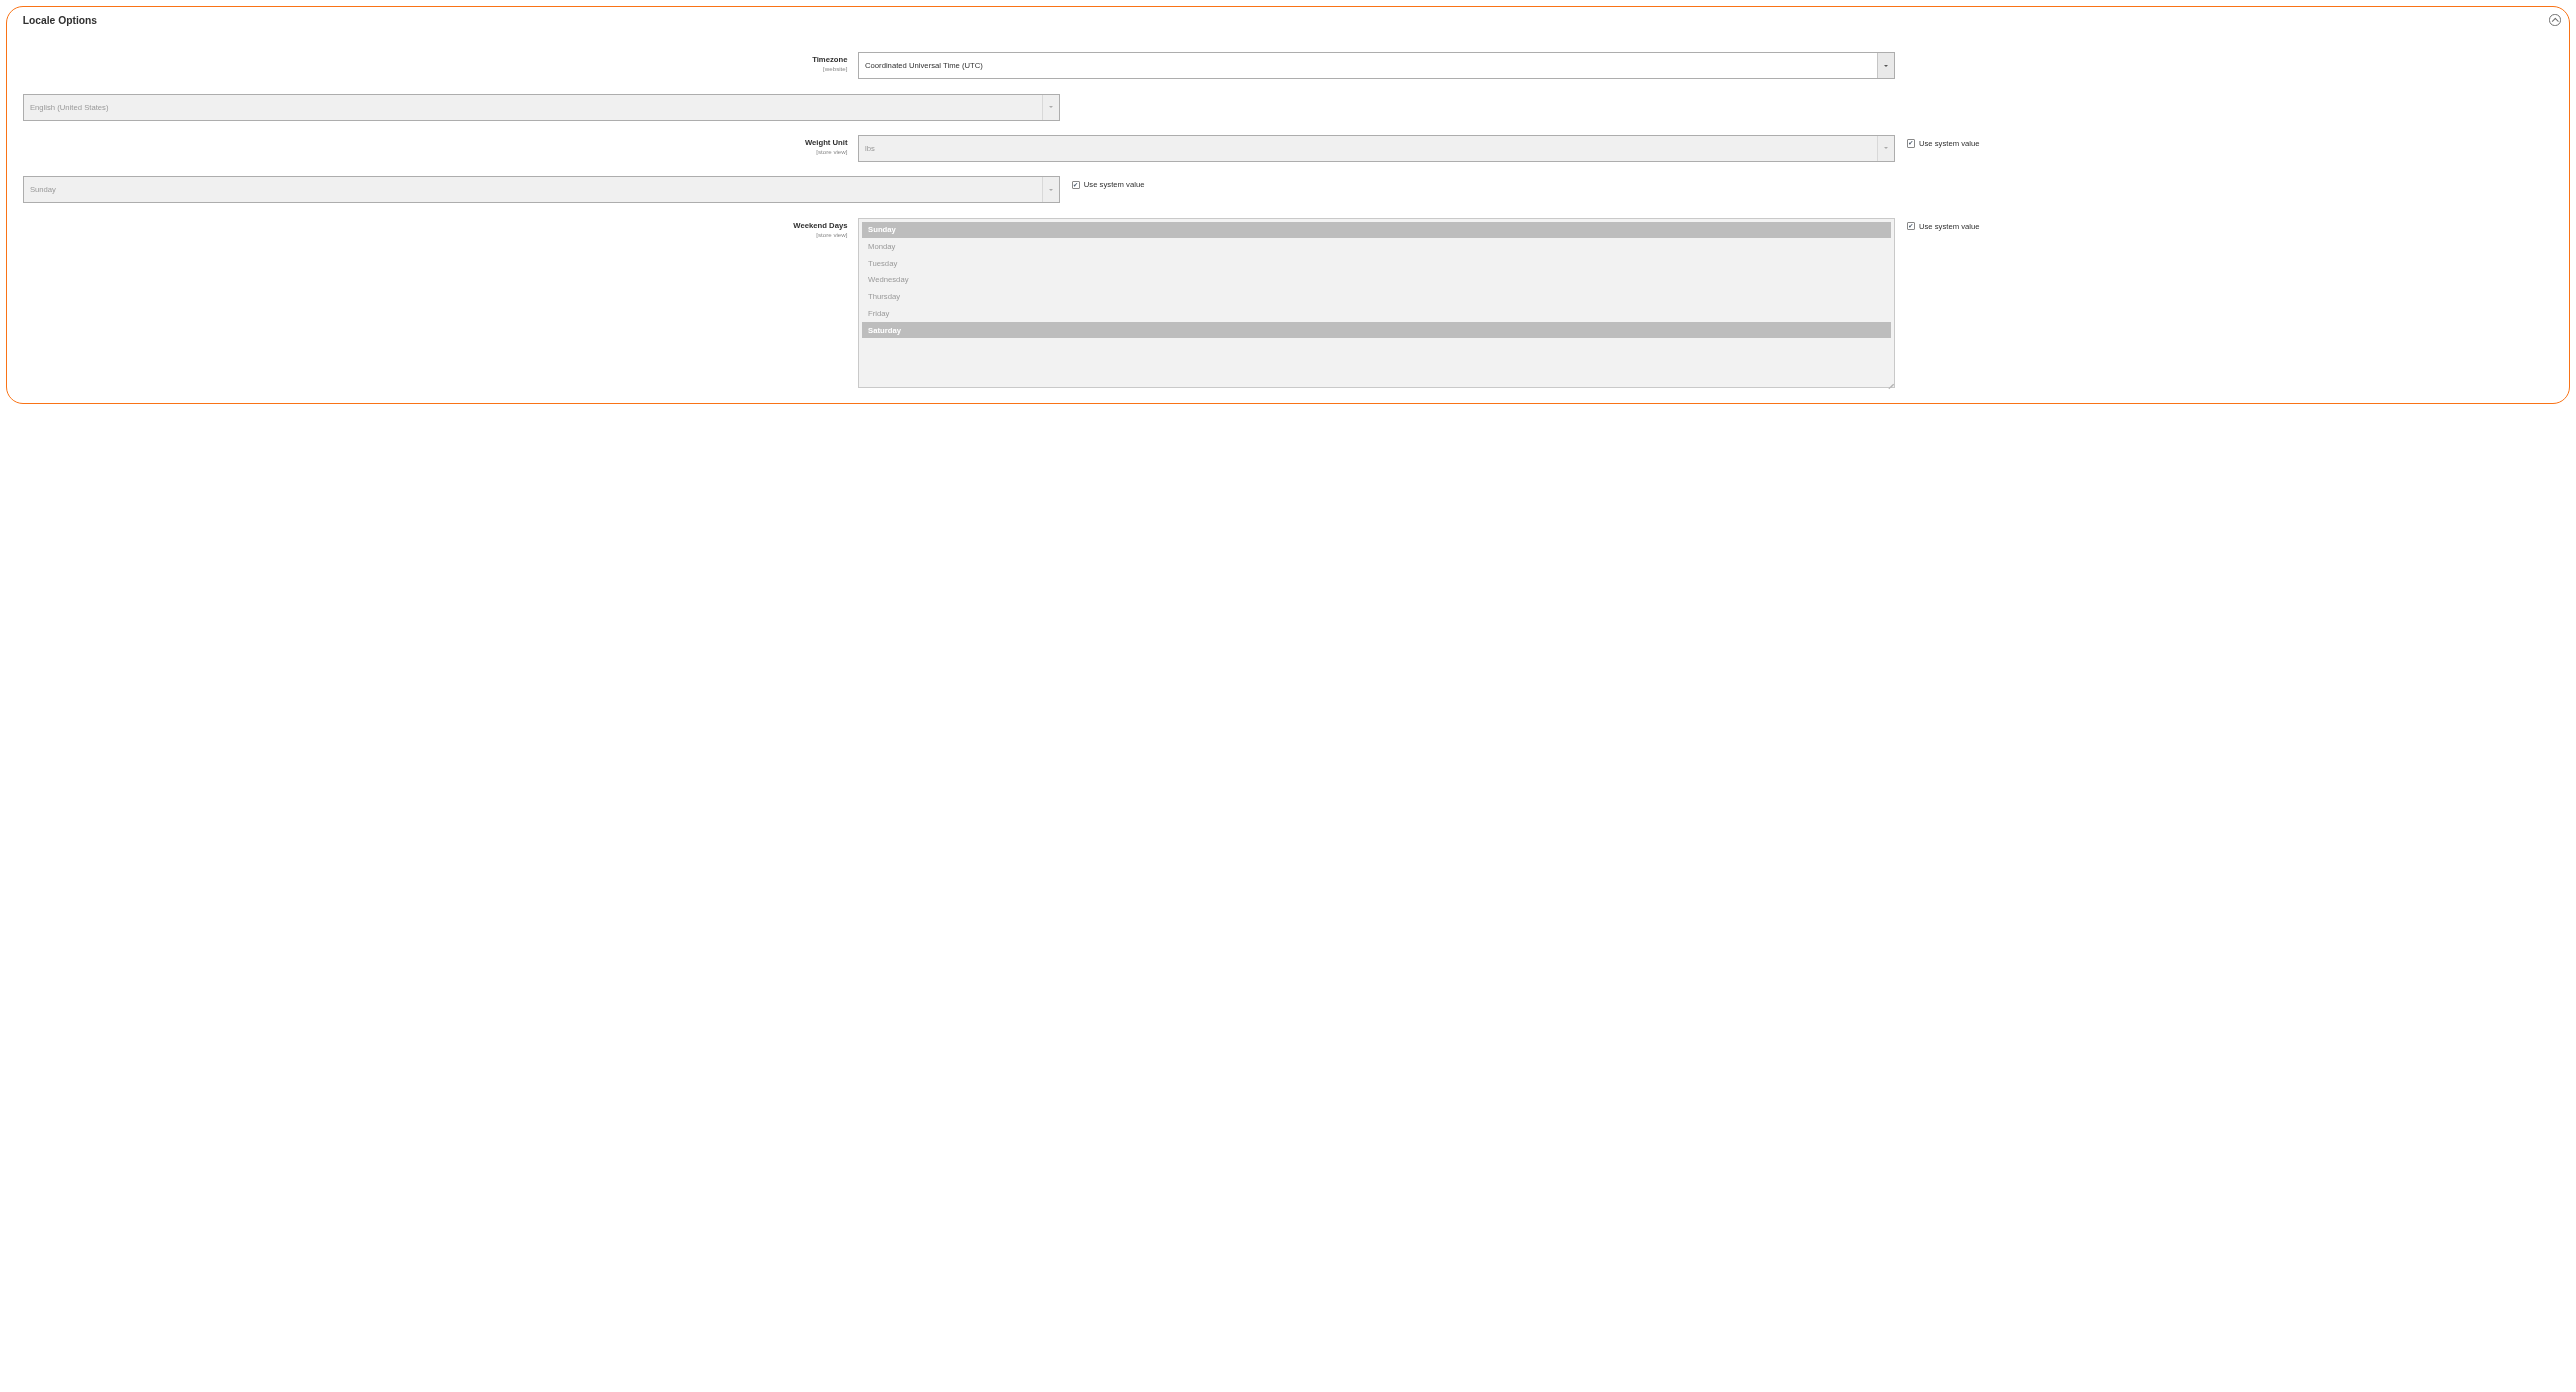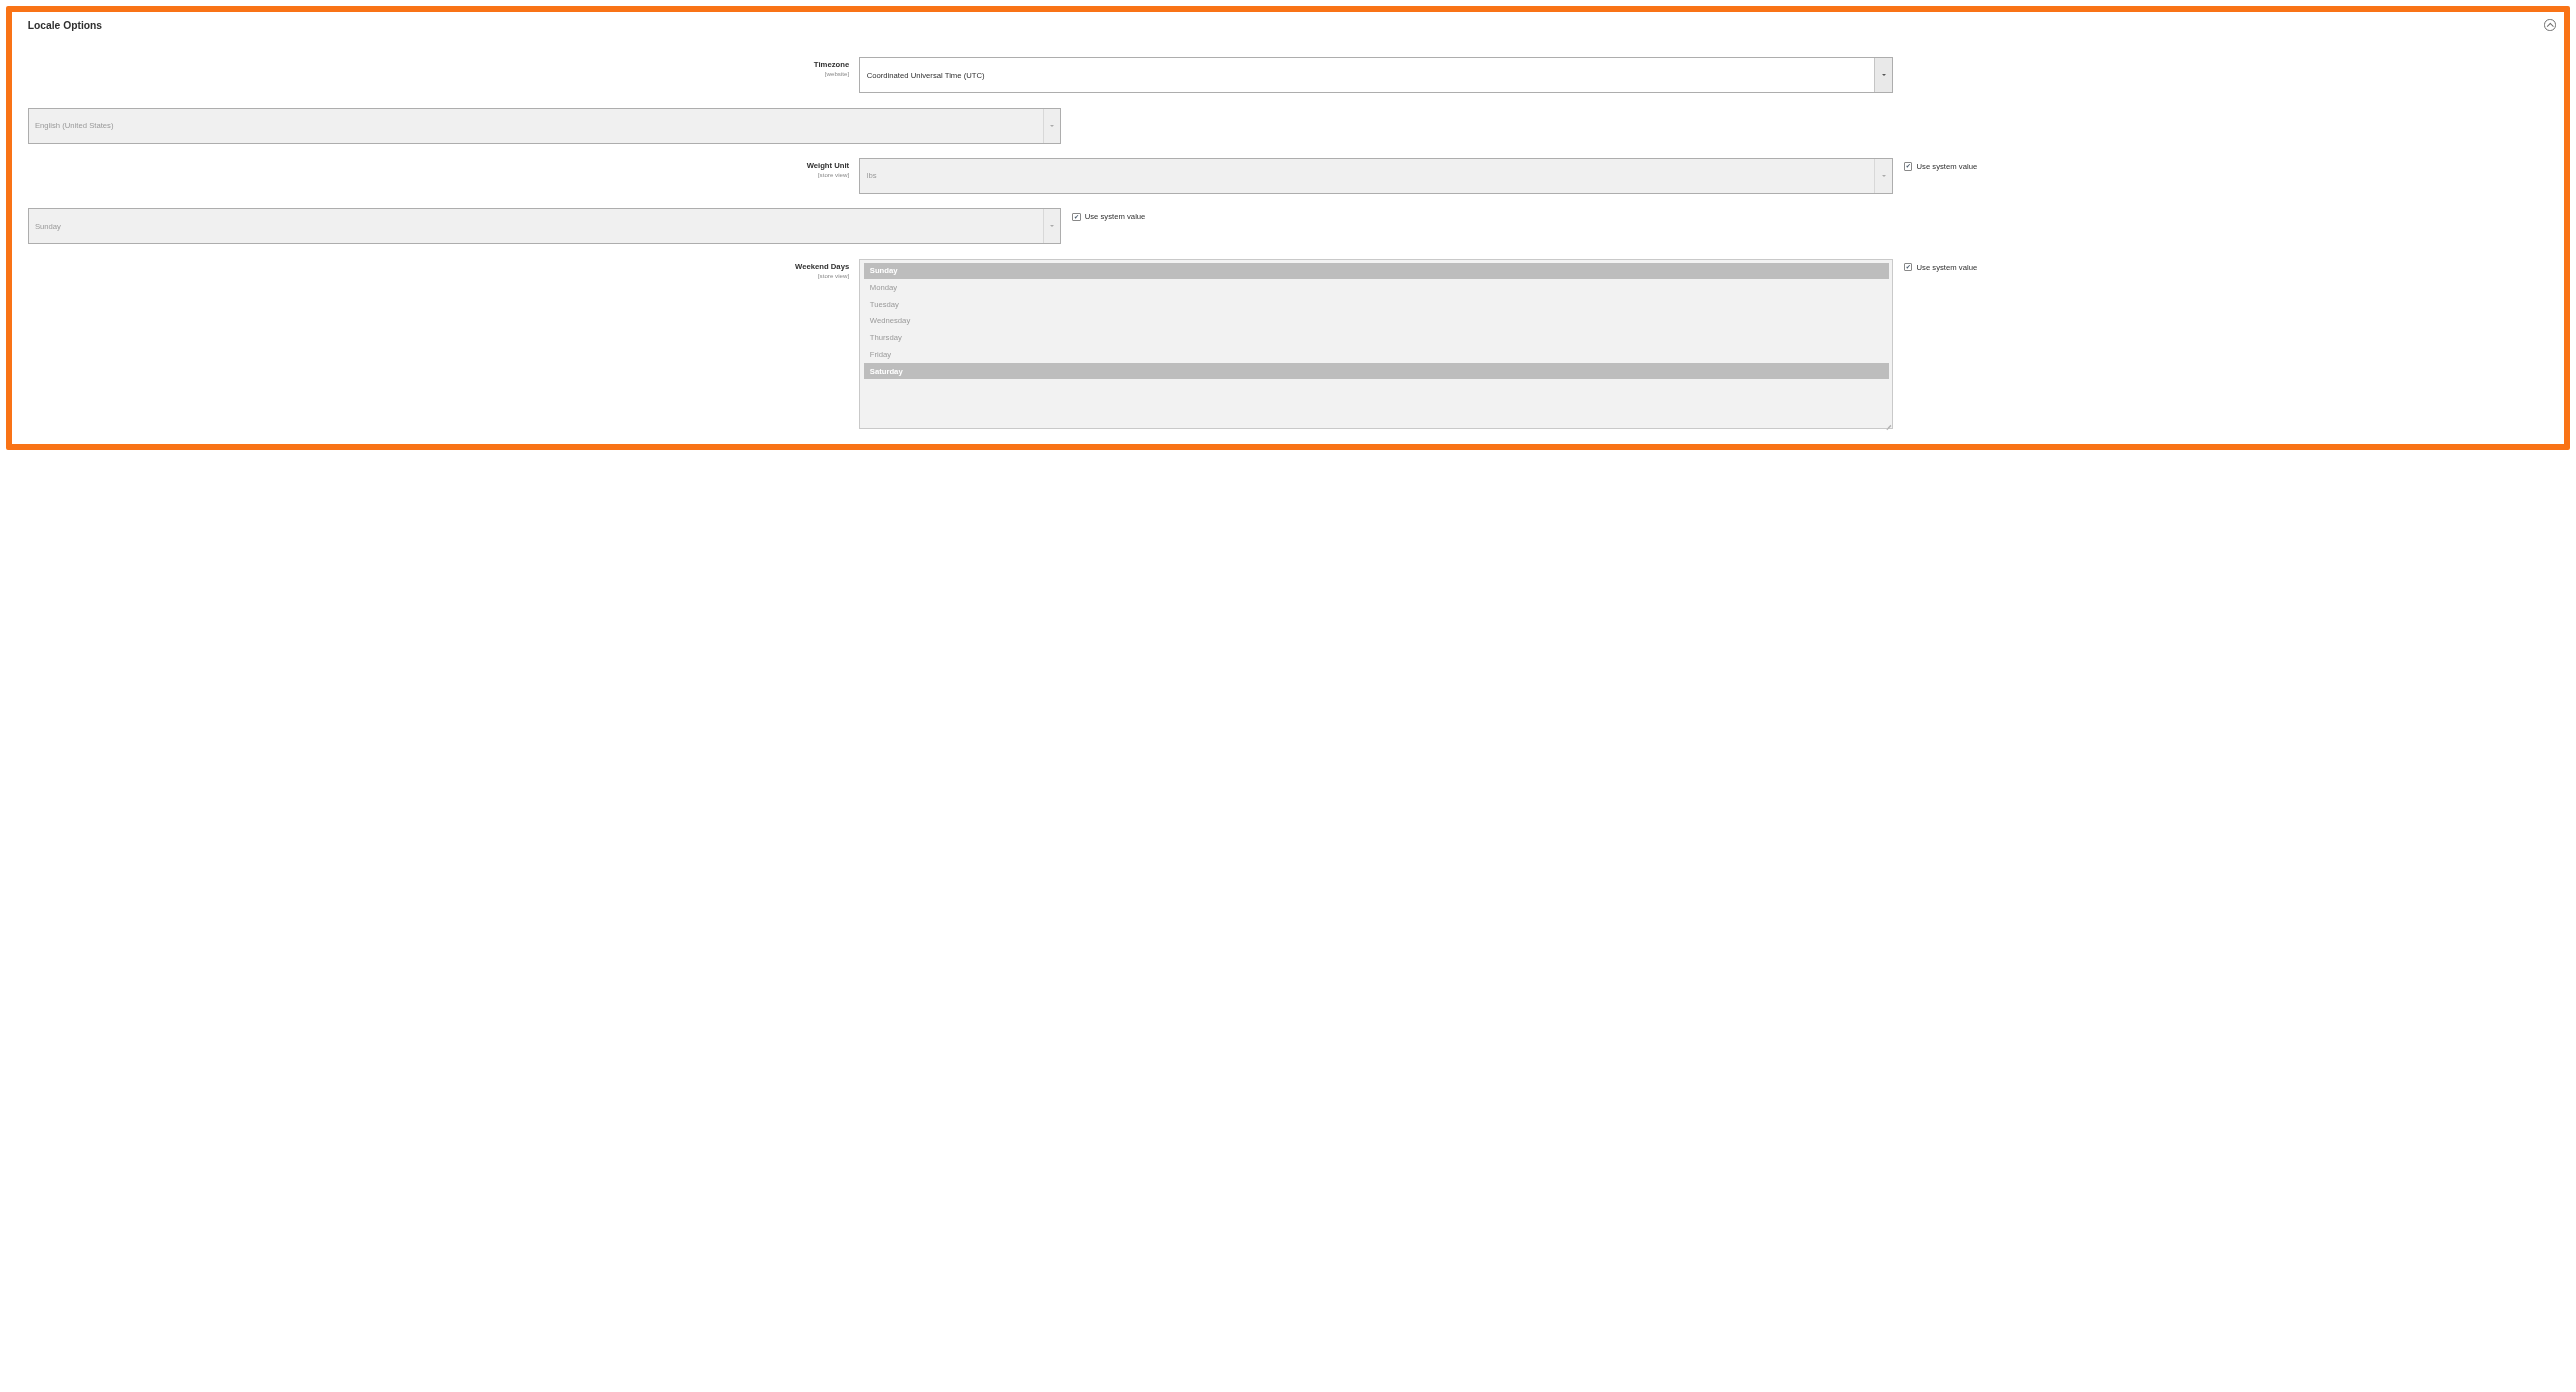--- a/index.html
+++ b/index.html
@@ -5,22 +5,22 @@
   * { box-sizing: border-box; }
   body {
     margin: 0;
     padding: 6.2px;
     font-family: "Helvetica Neue", Helvetica, Arial, sans-serif;
     font-size: 7.2px;
     color: #333;
     background: #fff;
   }
   .panel {
-    border: 6px solid #f97316;
-    border-radius: 2px;
+    border: 1px solid #f97316;
+    border-radius: 17px;
     padding: 0 15.5px 15.5px 15.5px;
     position: relative;
     min-height: 350px;
   }
   .panel-title {
     font-size: 10.3px;
     font-weight: 600;
     color: #303030;
     margin: 0;
     padding: 8.2px 0 5.2px 0;
@@ -83,21 +83,21 @@
     padding-left: 11.3px;
     padding-top: 4.1px;
     display: flex;
     align-items: center;
     font-size: 7.7px;
     color: #303030;
   }
   .select {
     position: relative;
     width: 100%;
-    height: 36px;
+    height: 27px;
     border: 0.5px solid #adadad;
     background: #fff;
     display: flex;
     align-items: center;
     padding: 0 6.2px;
     font-size: 7.7px;
     color: #303030;
     cursor: pointer;
   }
   .select.disabled {

